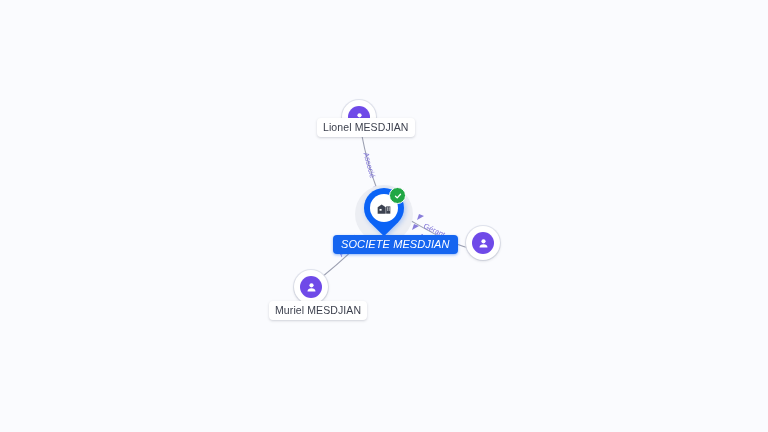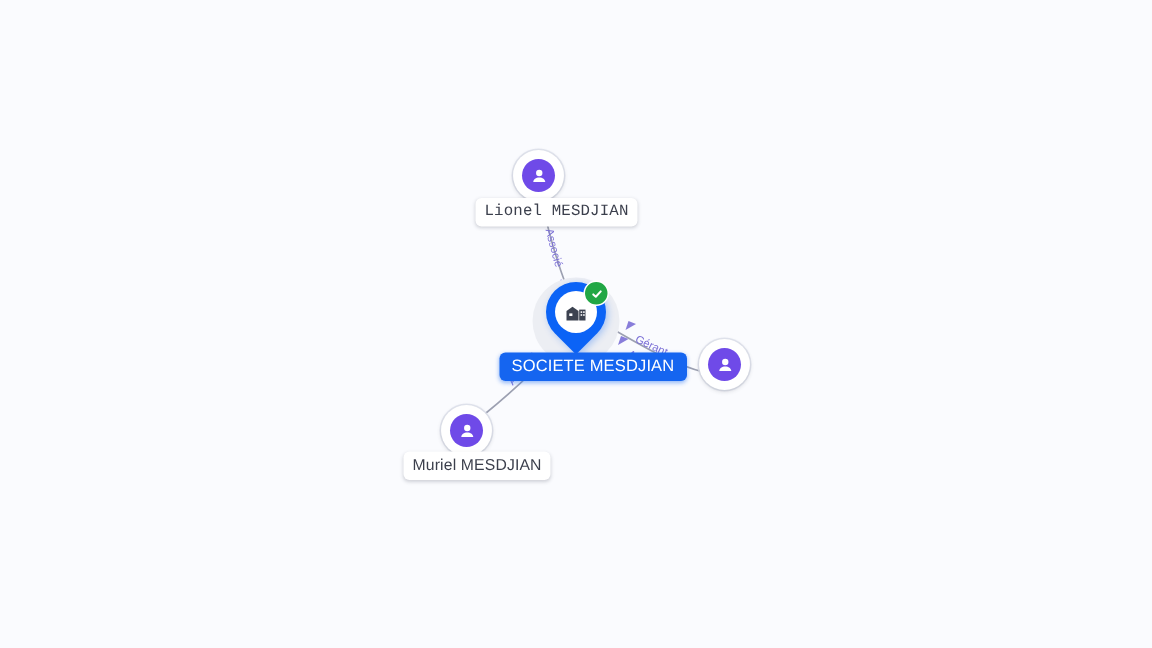--- a/index.html
+++ b/index.html
@@ -125,20 +125,21 @@
     letter-spacing: 0.1px;
   }
   .node-label.primary {
     background: #1565f0;
     color: #ffffff;
     font-size: 11px;
     padding: 3px 8px;
     border-radius: 4px;
     box-shadow: 0 1px 3px rgba(21,101,240,0.45);
     z-index: 9;
+    font-style: italic;
   }
 
   .edge-label {
     position: absolute;
     color: #7b6fd6;
     font-size: 7.5px;
     line-height: 9px;
     white-space: nowrap;
     z-index: 5;
     transform-origin: left center;
@@ -173,21 +174,21 @@
   <div class="edge-label" style="left:340px; top:251px; transform: rotate(-48deg);">Associé</div>
 
   <div class="person-node" style="left:342px; top:100px;">
     <div class="person-disc">
       <svg width="13" height="13" viewBox="0 0 24 24" fill="#ffffff">
         <circle cx="12" cy="8" r="3.9"></circle>
         <path d="M4.6 19.2c0-3.7 3.4-5.8 7.4-5.8s7.4 2.1 7.4 5.8z"></path>
       </svg>
     </div>
   </div>
-  <div class="node-label" style="left:317px; top:132px;font-family:Liberation Mono, monospace;">Lionel MESDJIAN</div>
+  <div class="node-label" style="left:317px; top:118px;">Lionel MESDJIAN</div>
 
   <div class="person-node" style="left:466px; top:226px;">
     <div class="person-disc">
       <svg width="13" height="13" viewBox="0 0 24 24" fill="#ffffff">
         <circle cx="12" cy="8" r="3.9"></circle>
         <path d="M4.6 19.2c0-3.7 3.4-5.8 7.4-5.8s7.4 2.1 7.4 5.8z"></path>
       </svg>
     </div>
   </div>
 

